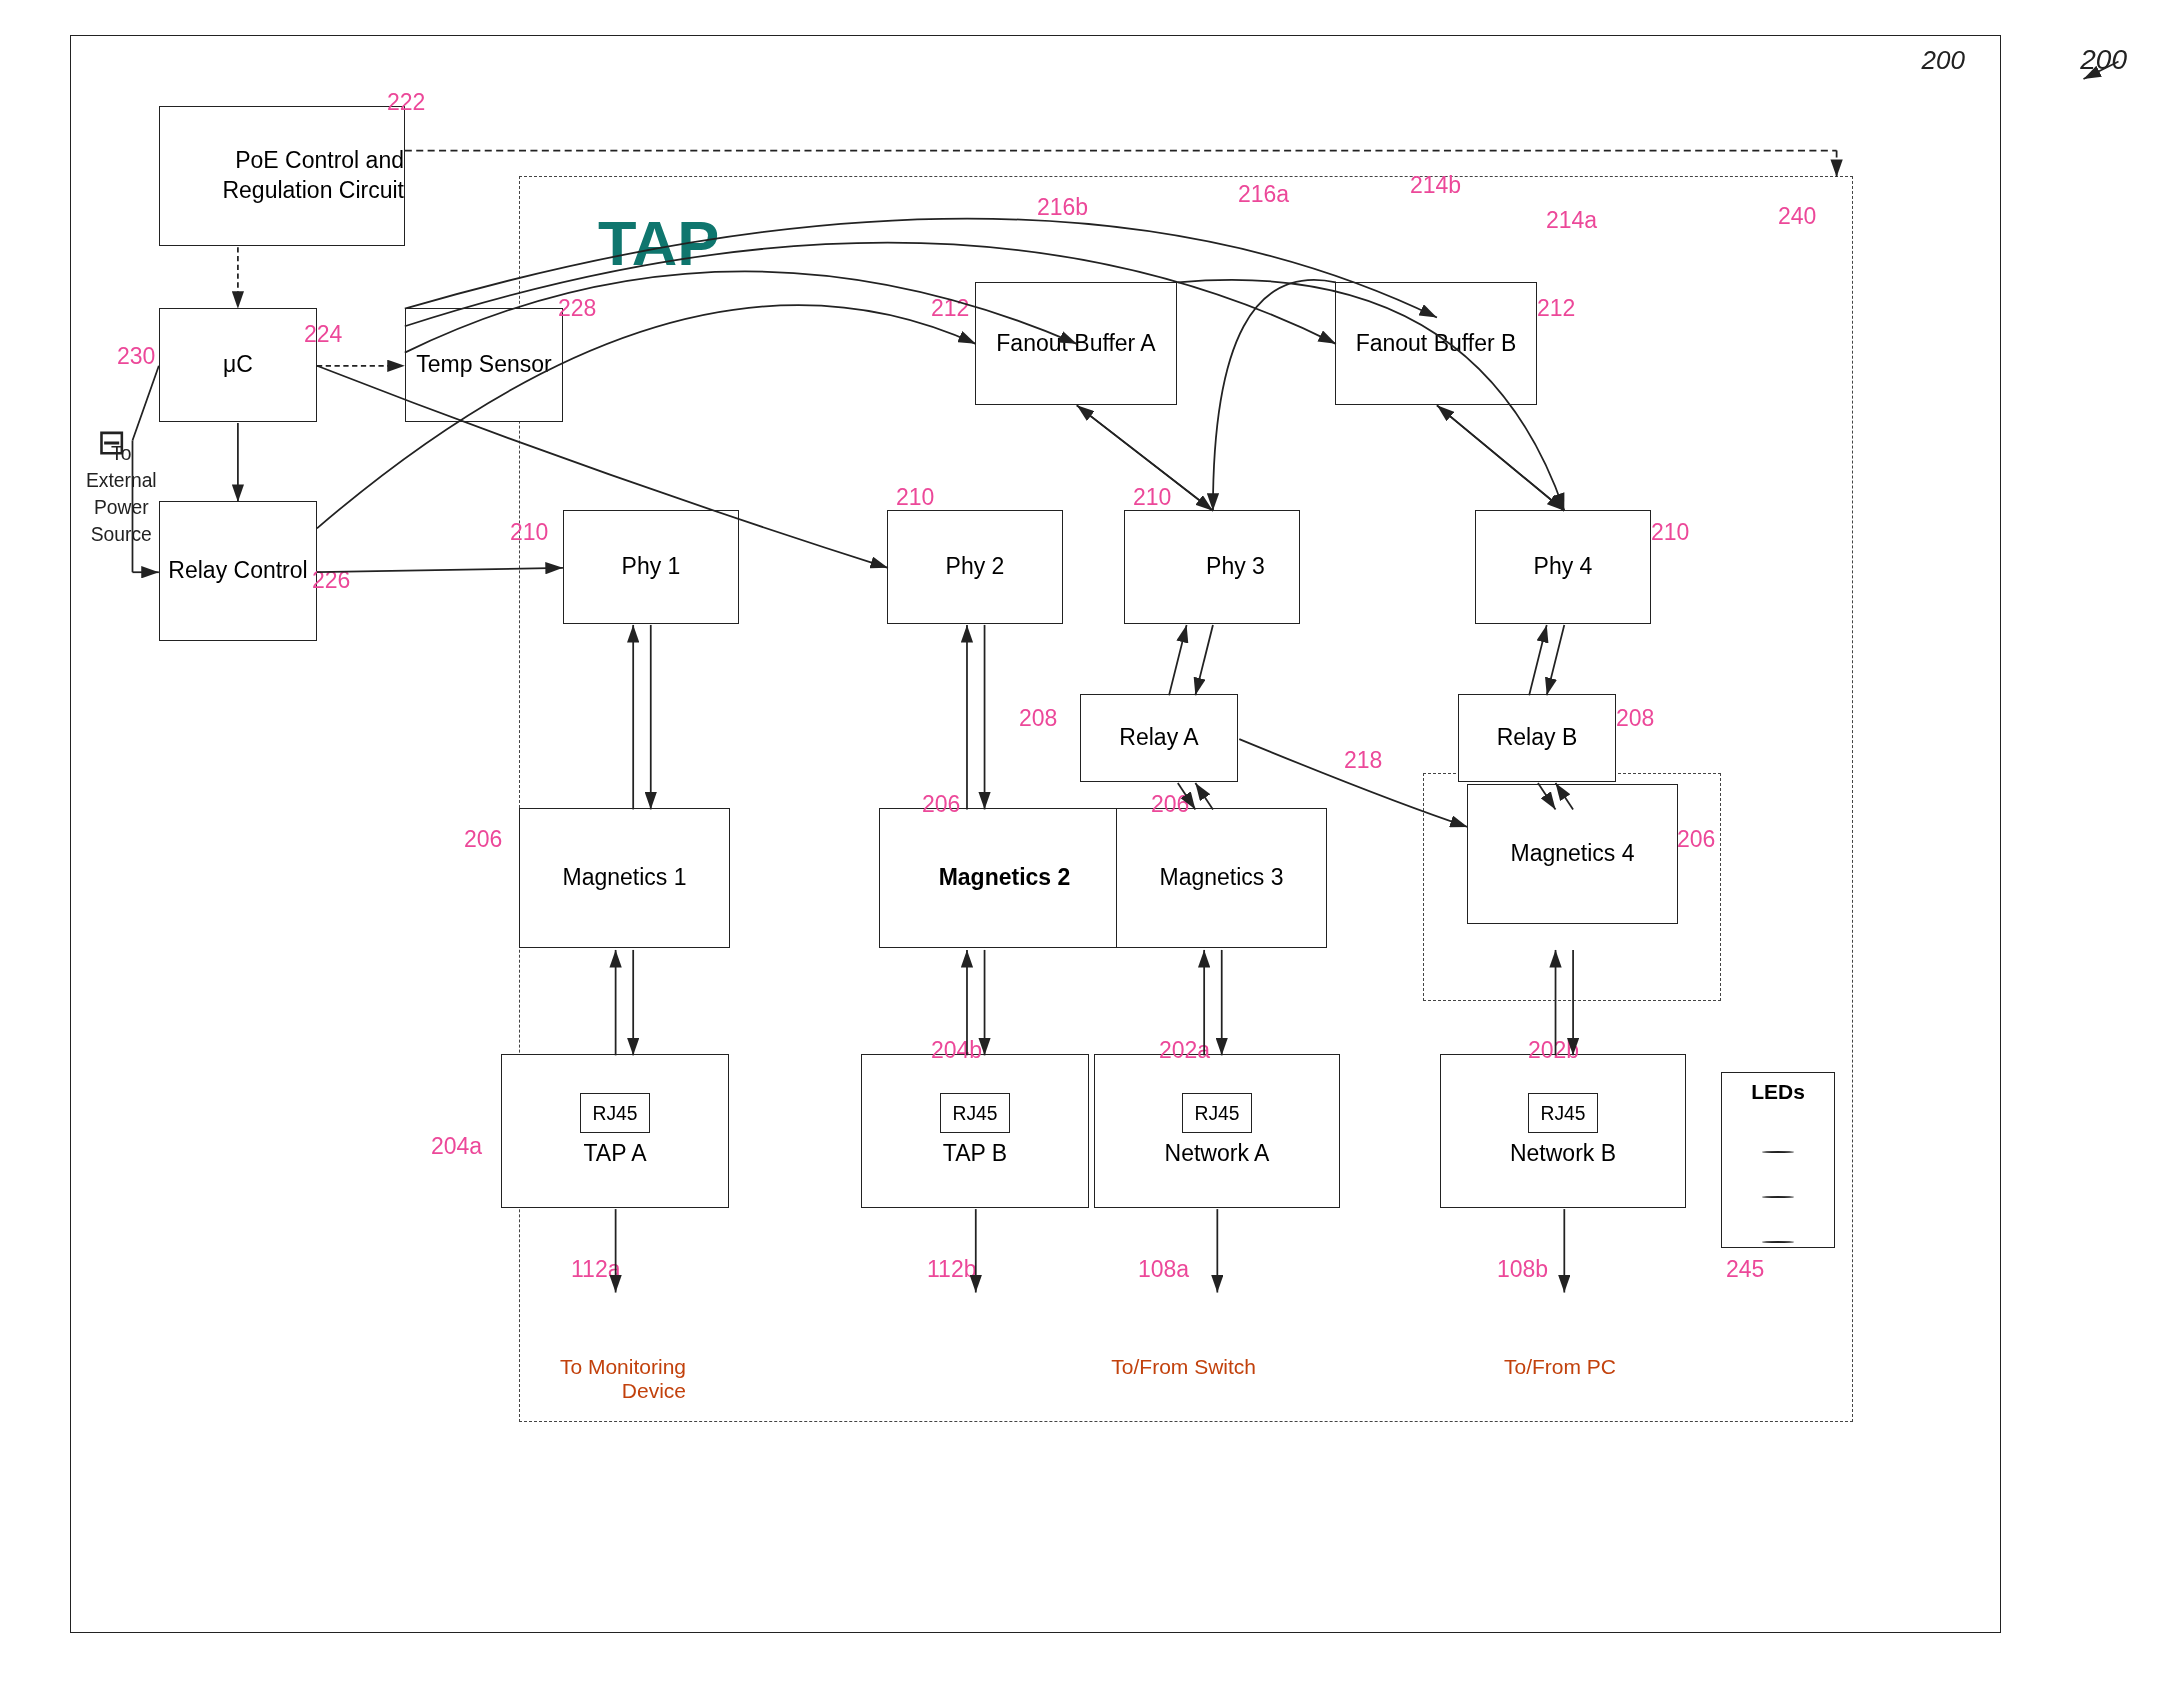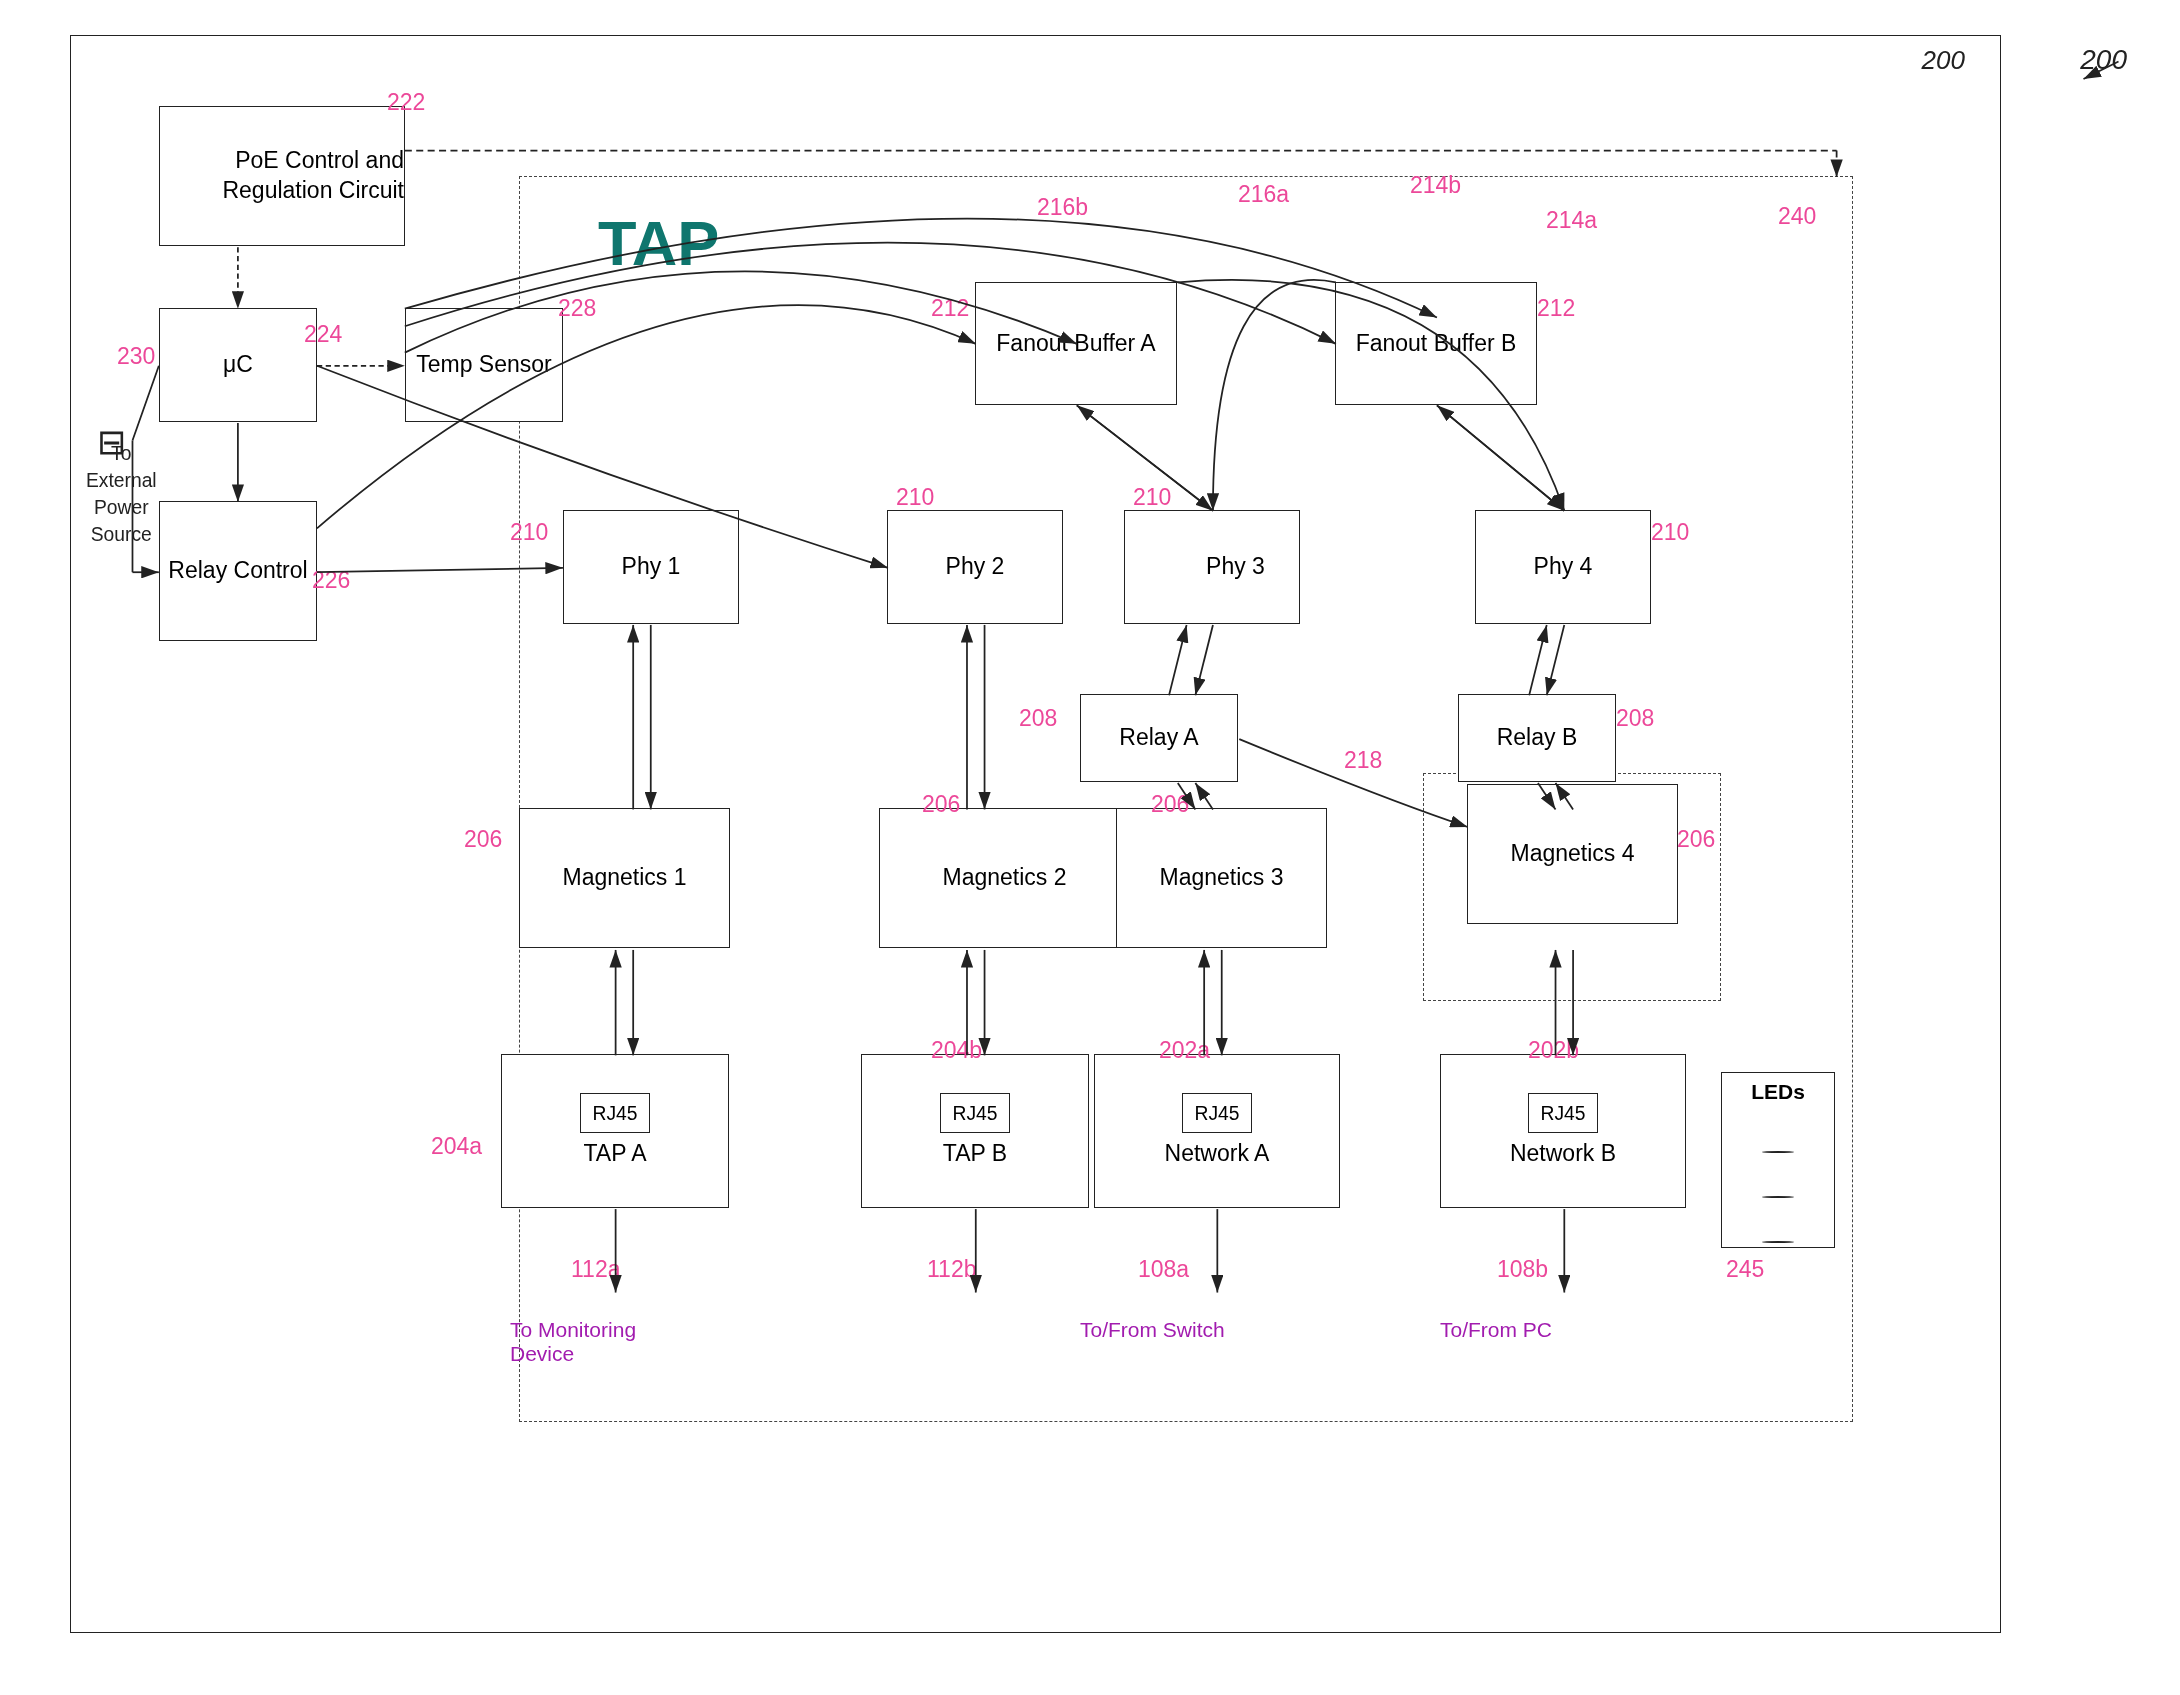--- a/index.html
+++ b/index.html
@@ -61,22 +61,23 @@
     svg.arrows {
       position: absolute;
       top: 0; left: 0;
       width: 100%;
       height: 100%;
       pointer-events: none;
     }
     .bottom-label {
       position: absolute;
       font-size: 21px;
-      text-align: left;
-      color: #a21caf;
+      text-align: right;
+      color: #c2410c;
+      margin-top: 37px;
     }
     .corner-ref {
       position: absolute;
       font-size: 26px;
       color: #222;
       font-style: italic;
     }
   </style>
 </head>
 <body>
@@ -162,21 +163,21 @@
   </div>
   <div class="ref-label" style="top:669px; left:1545px;">208</div>
   <div class="ref-label" style="top:711px; left:1273px;">218</div>
 
   <div class="box" style="top:772px; left:448px; width:211px; height:140px;">
     <span>Magnetics
 1</span>
   </div>
   <div class="ref-label" style="top:790px; left:393px;">206</div>
 
-  <div class="box" style="top:772px; left:808px; width:251px; height:140px;">
+  <div class="box" style="top:772px; left:808px; width:251px; height:140px;font-weight:bold;">
     <span>Magnetics
 2</span>
   </div>
   <div class="ref-label" style="top:755px; left:851px;">206</div>
 
   <div class="box" style="top:772px; left:1045px; width:211px; height:140px;">
     <span>Magnetics
 3</span>
   </div>
   <div class="ref-label" style="top:755px; left:1080px;">206</div>

